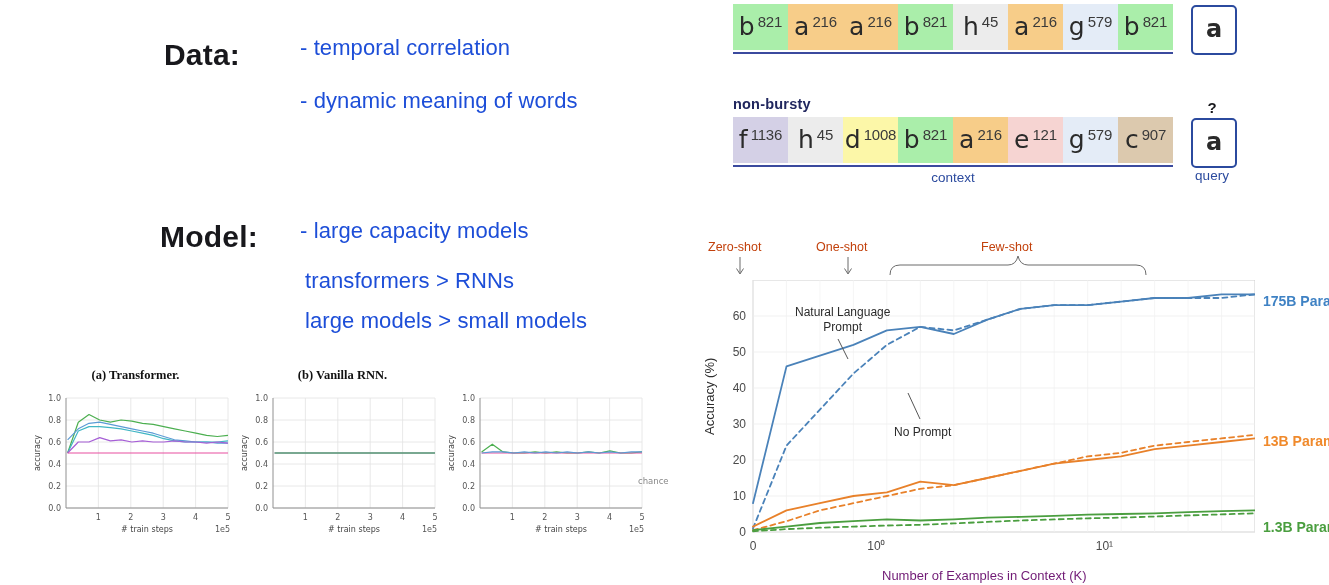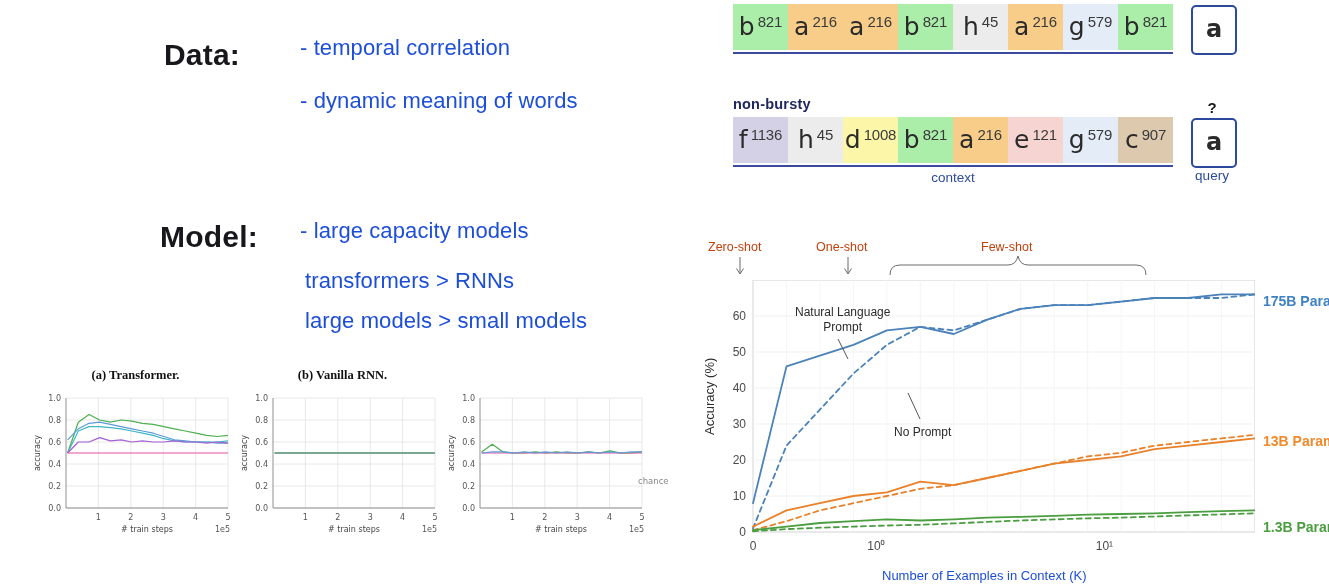--- a/index.html
+++ b/index.html
@@ -50,21 +50,21 @@
     font-size:12.5px;font-weight:700;color:#111;text-align:center;
   }
   .chance-lbl{font-family:"DejaVu Sans",sans-serif;font-size:8.5px;color:#888;}
 
   
   .gp-anno{
     font-family:"Liberation Sans",sans-serif;font-size:12.5px;color:#c2410c;
     text-align:center;white-space:nowrap;
   }
   .gp-axtitle{
-    font-family:"Liberation Sans",sans-serif;font-size:13px;color:#1d4ed8;
+    font-family:"Liberation Sans",sans-serif;font-size:13px;color:#701a75;
   }
   .gp-ytitle{
     font-family:"Liberation Sans",sans-serif;font-size:13px;color:#2e2e2e;
     transform:rotate(-90deg);transform-origin:left top;white-space:nowrap;
   }
   .gp-series-lbl{
     font-family:"Liberation Sans",sans-serif;font-size:14px;font-weight:700;
     white-space:nowrap;
   }
   .gp-inline{

